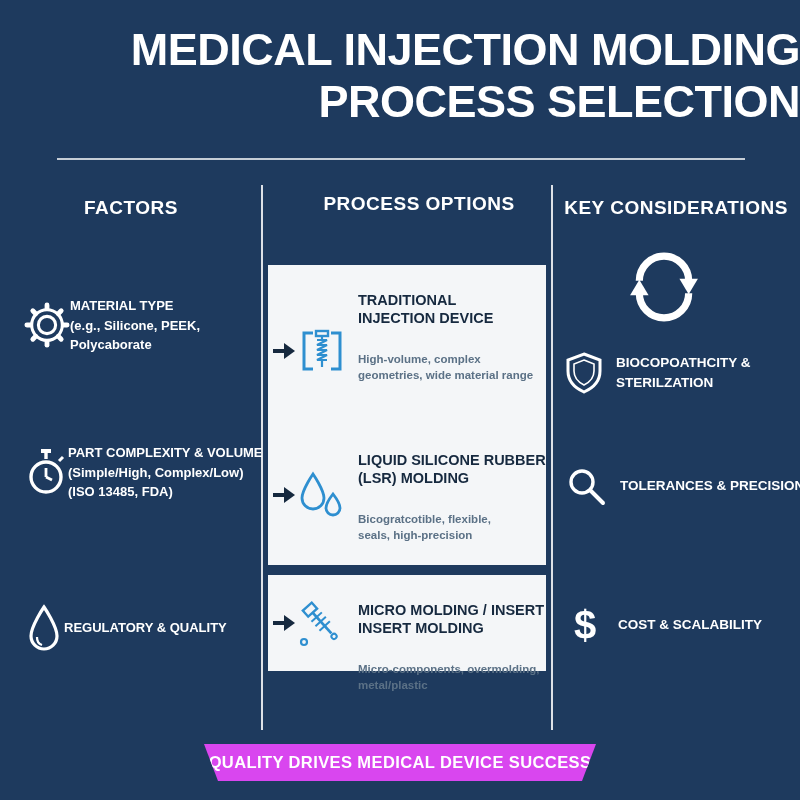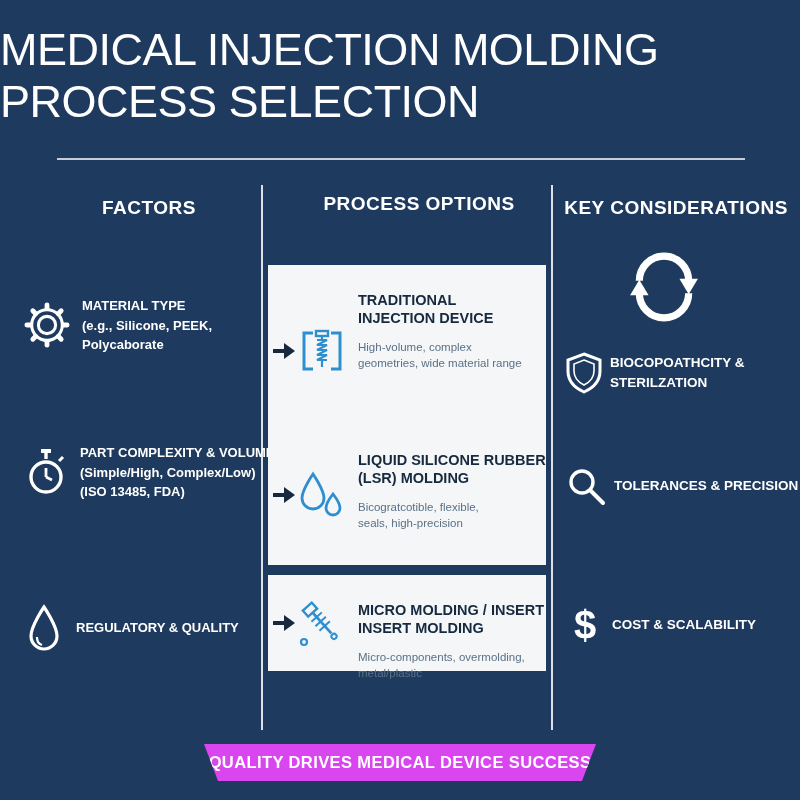--- a/index.html
+++ b/index.html
@@ -13,22 +13,22 @@
     width: 800px;
     height: 800px;
     background: #1e3a5e;
     overflow: hidden;
     color: #ffffff;
   }
   
   .title {
     position: absolute;
     top: 24px; left: 0; right: 0;
-    text-align: left;
-    font-weight: normal;
+    text-align: right;
+    font-weight: bold;
     font-size: 45px;
     line-height: 1.16;
     letter-spacing: -0.5px;
     color: #ffffff;
   }
   .top-divider {
     position: absolute;
     top: 158px; left: 57px;
     width: 688px; height: 2px;
     background: rgba(255,255,255,0.75);
@@ -36,42 +36,41 @@
   
   .col-header {
     position: absolute;
     top: 197px;
     font-weight: bold;
     font-size: 19px;
     letter-spacing: 0.5px;
     text-align: center;
     color: #ffffff;
   }
-  .header-factors { left: 18px; width: 262px; }
+  .header-factors { left: 0; width: 262px; }
   .header-process { left: 262px; width: 314px; top: 193px; }
   .header-key     { left: 552px; width: 248px; }
   .vdiv {
     position: absolute;
     top: 185px; height: 545px; width: 2px;
     background: rgba(255,255,255,0.85);
   }
   .vdiv-left  { left: 261px; }
   .vdiv-right { left: 551px; }
   
   .icon-white { color: #ffffff; }
   .icon-blue  { color: #2e8fd0; }
   .icon-navy  { color: #16293f; }
   .icon { display: inline-flex; flex: 0 0 auto; }
   
   .factor-item {
     position: absolute;
     left: 24px; width: 234px;
     display: flex;
     align-items: center;
-    gap: 12px;
   }
   .factor-1 { top: 296px; }
   .factor-2 { top: 443px; }
   .factor-3 { top: 603px; }
   .factor-text div {
     font-weight: bold;
     font-size: 13px;
     line-height: 1.5;
     white-space: nowrap;
     color: #ffffff;
@@ -99,38 +98,38 @@
     position: absolute;
     left: 90px; top: 26px; right: 6px;
   }
   .card-title div {
     font-weight: bold;
     font-size: 14.5px;
     line-height: 1.25;
     color: #16293f;
     white-space: nowrap;
   }
-  .card-desc { margin-top: 12px; }
+  .card-desc { margin-top: 24px; font-weight: bold; }
   .card-desc div {
     font-size: 11.5px;
     line-height: 1.4;
     color: #5b7186;
     white-space: nowrap;
   }
   
   .cycle {
     position: absolute;
     left: 626px; top: 250px;
   }
   .kc-item {
     position: absolute;
     left: 566px; width: 228px;
     display: flex;
     align-items: center;
-    gap: 8px;
+    gap: 14px;
   }
   .kc-1 { top: 352px; }
   .kc-2 { top: 466px; }
   .kc-3 { top: 605px; }
   .kc-text div {
     font-weight: bold;
     font-size: 13.5px;
     line-height: 1.5;
     white-space: nowrap;
     color: #ffffff;

